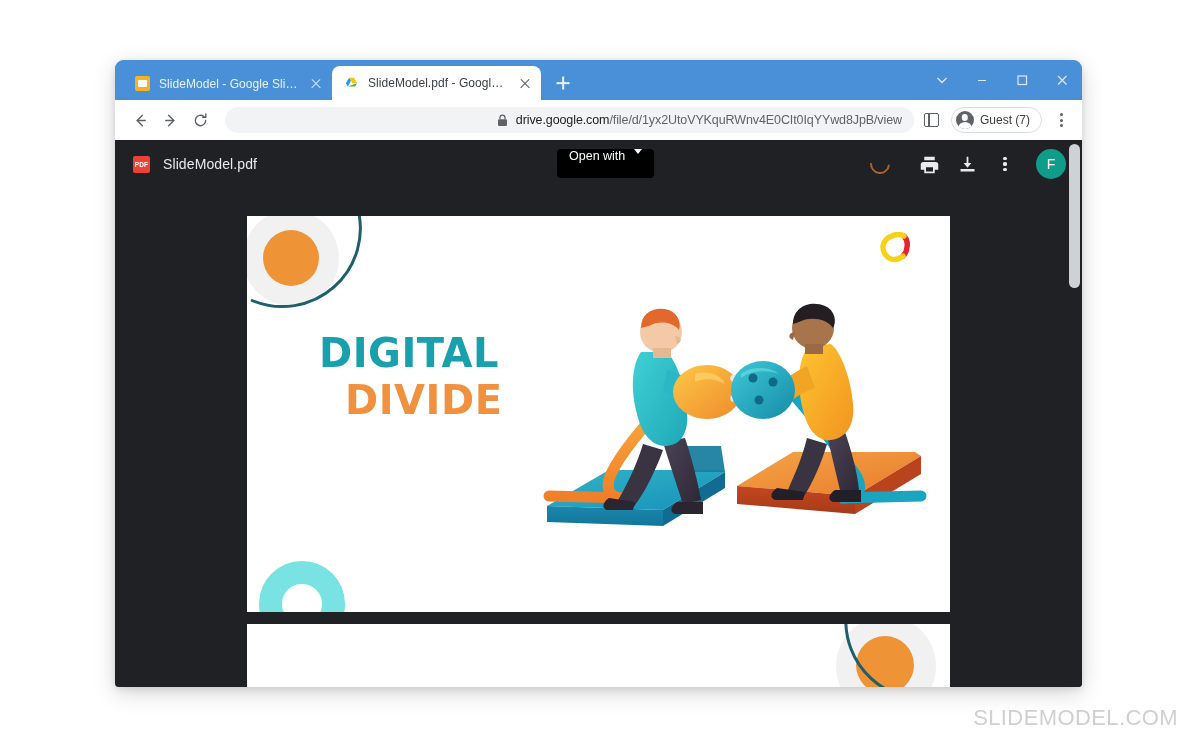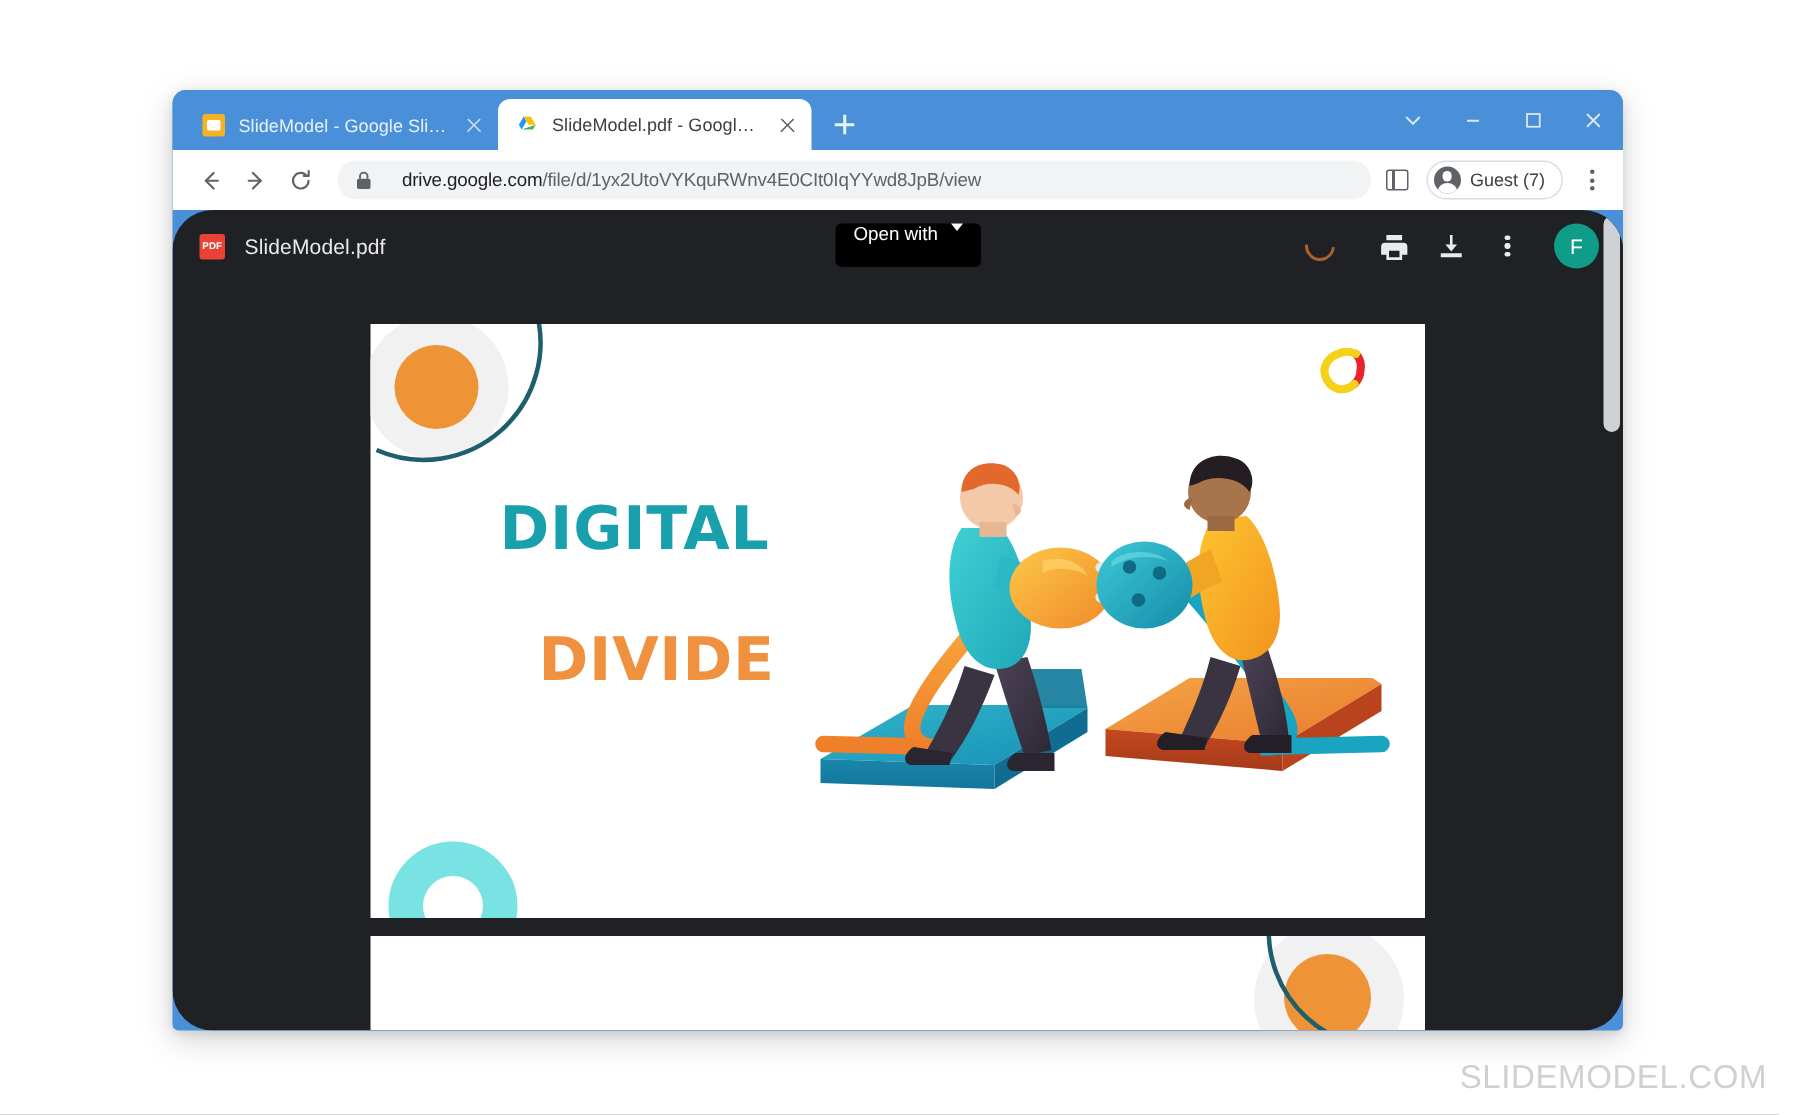--- a/index.html
+++ b/index.html
@@ -153,21 +153,22 @@
 
   .omnibox {
     flex: 1;
     height: 26px;
     margin: 0 6px 0 8px;
     background: #f1f3f4;
     border-radius: 13px;
     display: flex;
     align-items: center;
     padding: 0 12px;
-    gap: 20px;
+    gap: 8px;
+    justify-content: flex-end;
   }
   .lock-icon { width: 11px; height: 13px; flex: 0 0 11px; color: #5f6368; }
   .lock-icon svg { display: block; }
   .omnibox-url {
     font-size: 12.5px;
     color: #202124;
     white-space: nowrap;
     overflow: hidden;
     letter-spacing: -0.1px;
   }
@@ -240,23 +241,22 @@
     width: 3px; height: 3px;
     border-radius: 50%;
     background: #5f6368;
     display: block;
   }
 
   
   .drive-viewer {
     position: relative;
     height: 547px;
-    background: #3b82f6;
+    background: #f9a8d4;
     overflow: hidden;
-    border-radius: 27px;
   }
 
   .drive-topbar {
     height: 48px;
     background: #202124;
     display: flex;
     align-items: center;
     padding: 0 14px 0 18px;
     position: relative;
   }
@@ -374,30 +374,30 @@
     width: 86px; height: 86px;
     border-radius: 50%;
     border: 23px solid #79e3e3;
   }
 
   .logo-ring { position: absolute; }
 
   
   .slide-title {
     position: absolute;
-    left: 86px;
+    left: 72px;
     top: 114px;
     font-family: "DejaVu Sans", sans-serif;
     font-weight: bold;
     font-size: 40px;
     line-height: 1.18;
     letter-spacing: 0.5px;
   }
   .title-line1 { color: #19a0ad; }
-  .title-line2 { color: #f0913f; margin-left: 26px; margin-top: 40px; }
+  .title-line2 { color: #f0913f; margin-left: 26px; }
 
   
   .illustration {
     position: absolute;
     left: 278px;
     top: 58px;
     width: 420px;
     height: 290px;
   }
   .illustration svg { display: block; }

